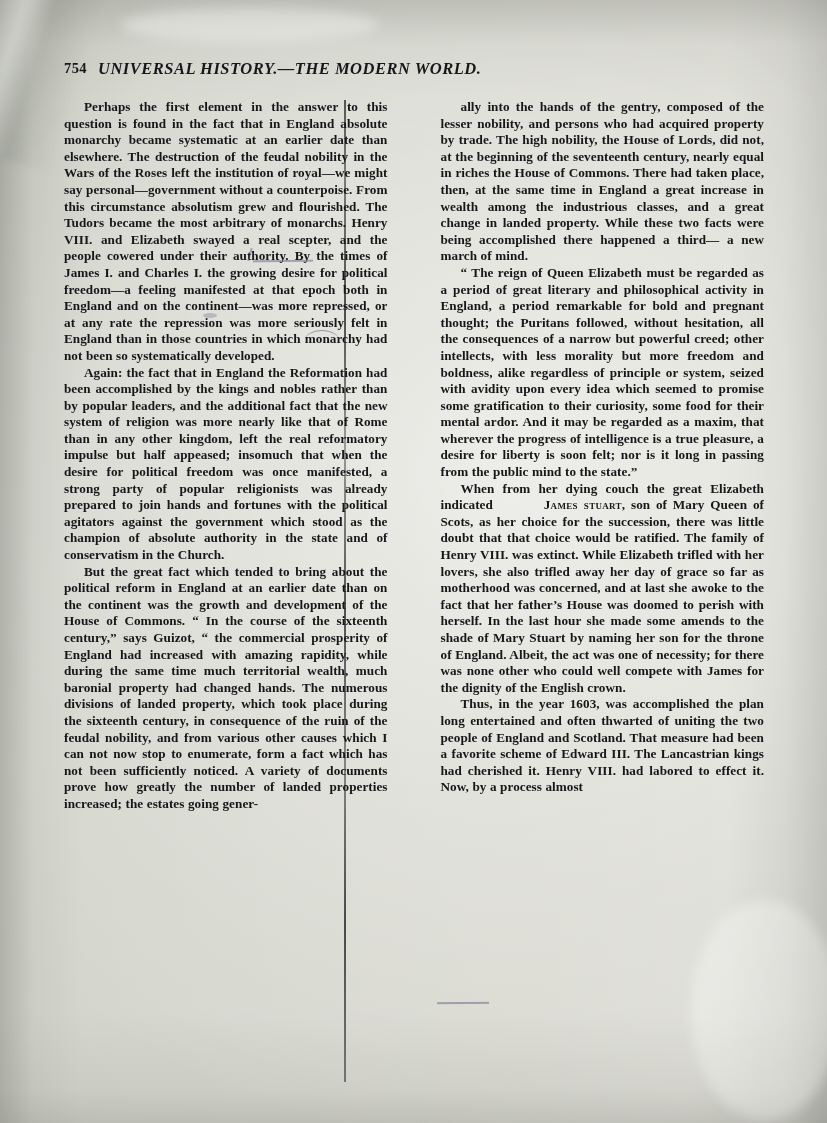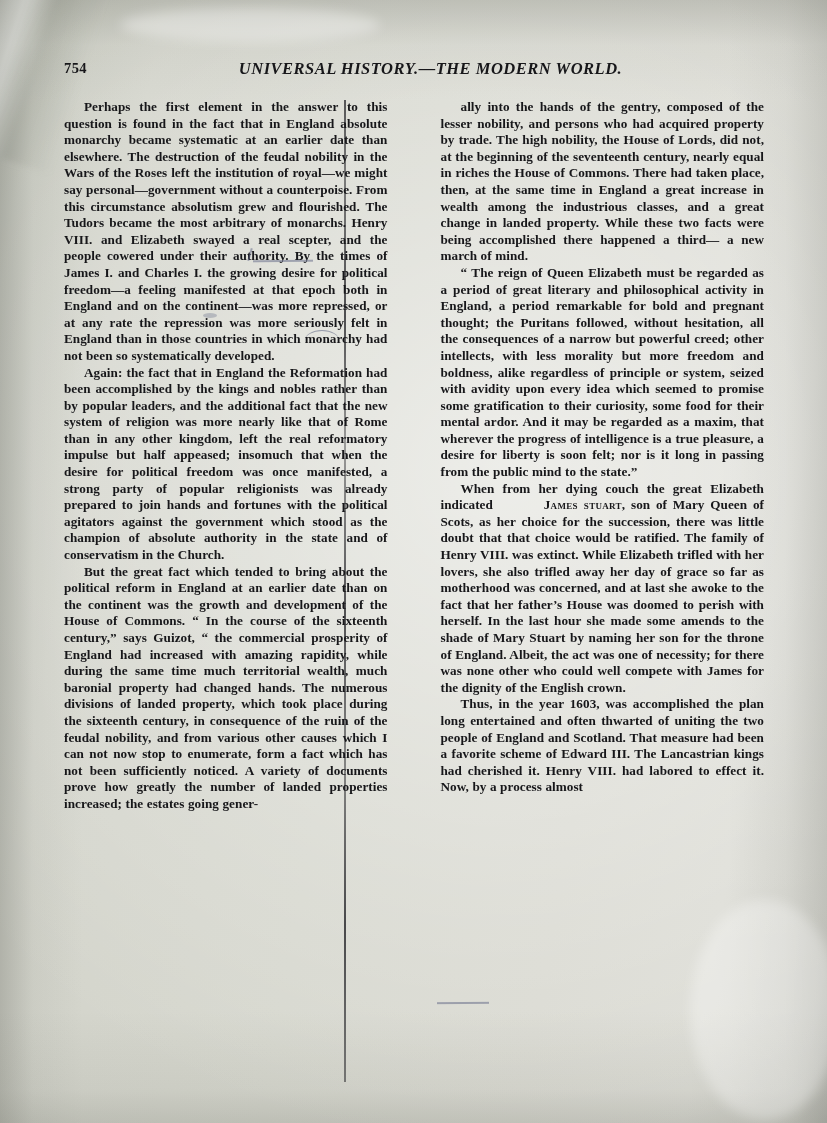--- a/index.html
+++ b/index.html
@@ -68,21 +68,21 @@
     left: 0;
     top: 0;
     font-size: 14.5px;
     letter-spacing: 0.4px;
     font-weight: 600;
   }
   .runtitle {
     position: absolute;
     left: 0; right: 0;
     top: -1px;
-    text-align: center;
+    text-align: left;
     font-style: italic;
     font-weight: 700;
     font-size: 16.5px;
     letter-spacing: 0.5px;
     padding-left: 34px;
   }
 
   
   .columns {
     position: absolute;

